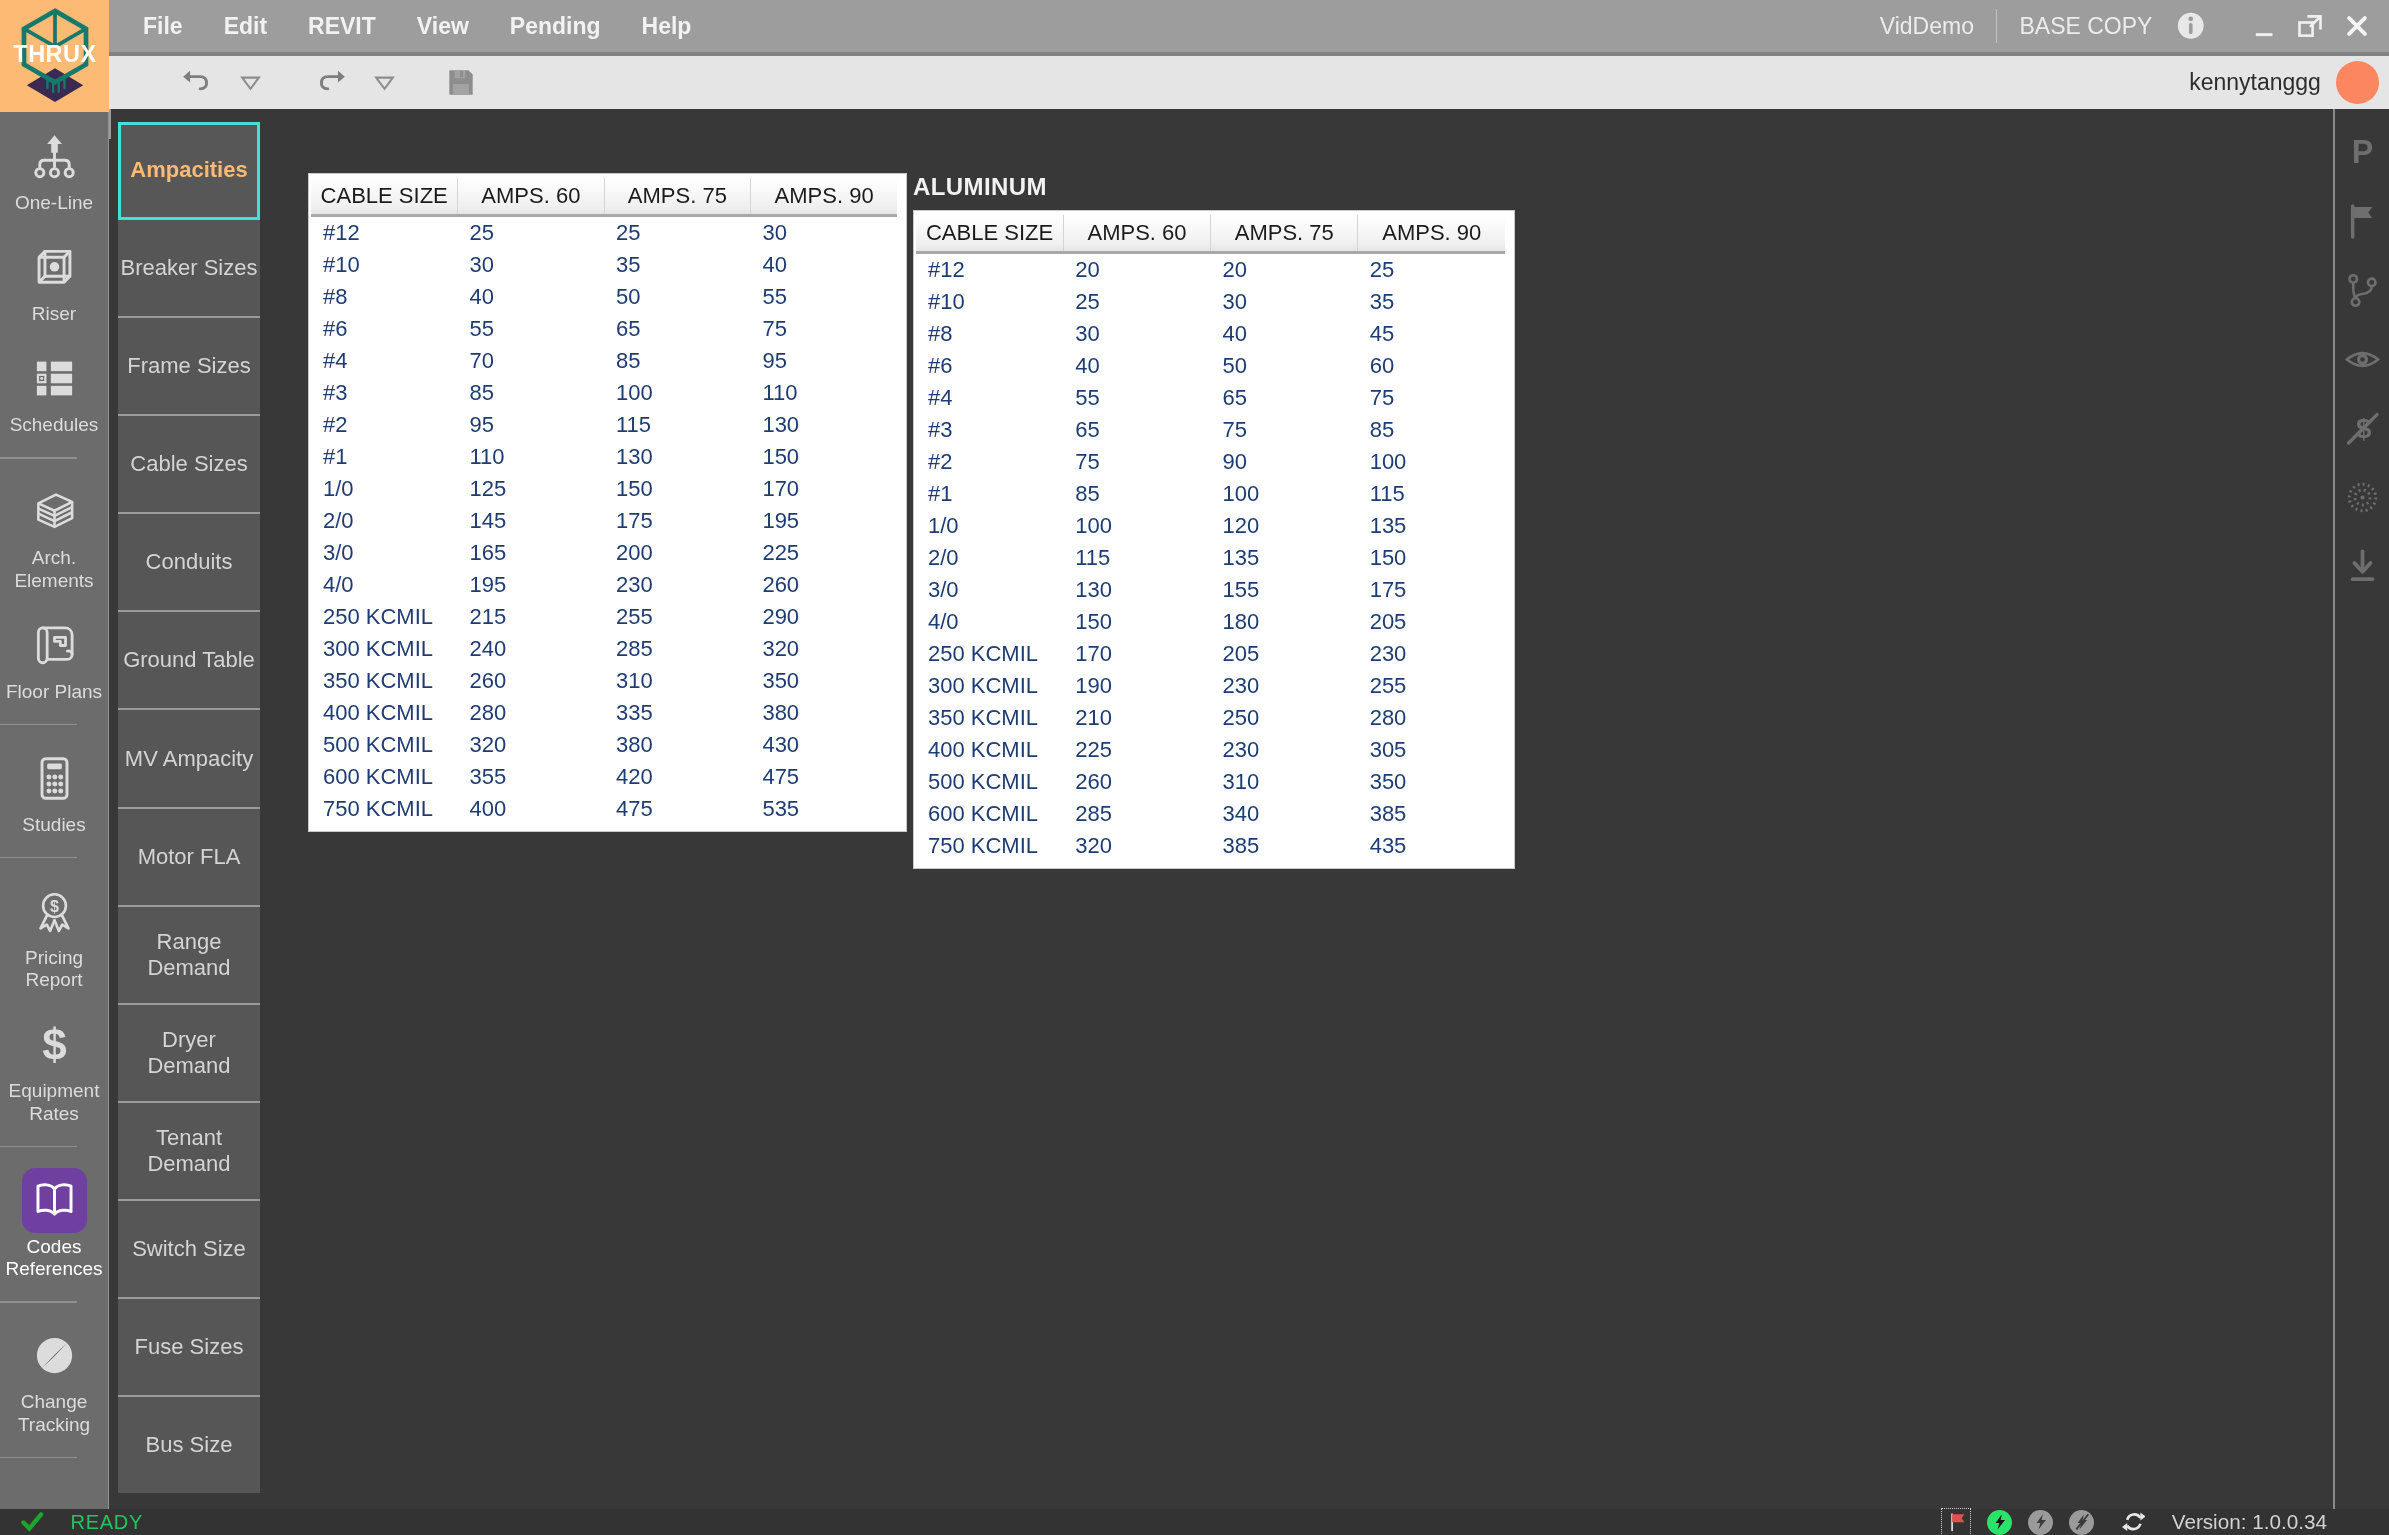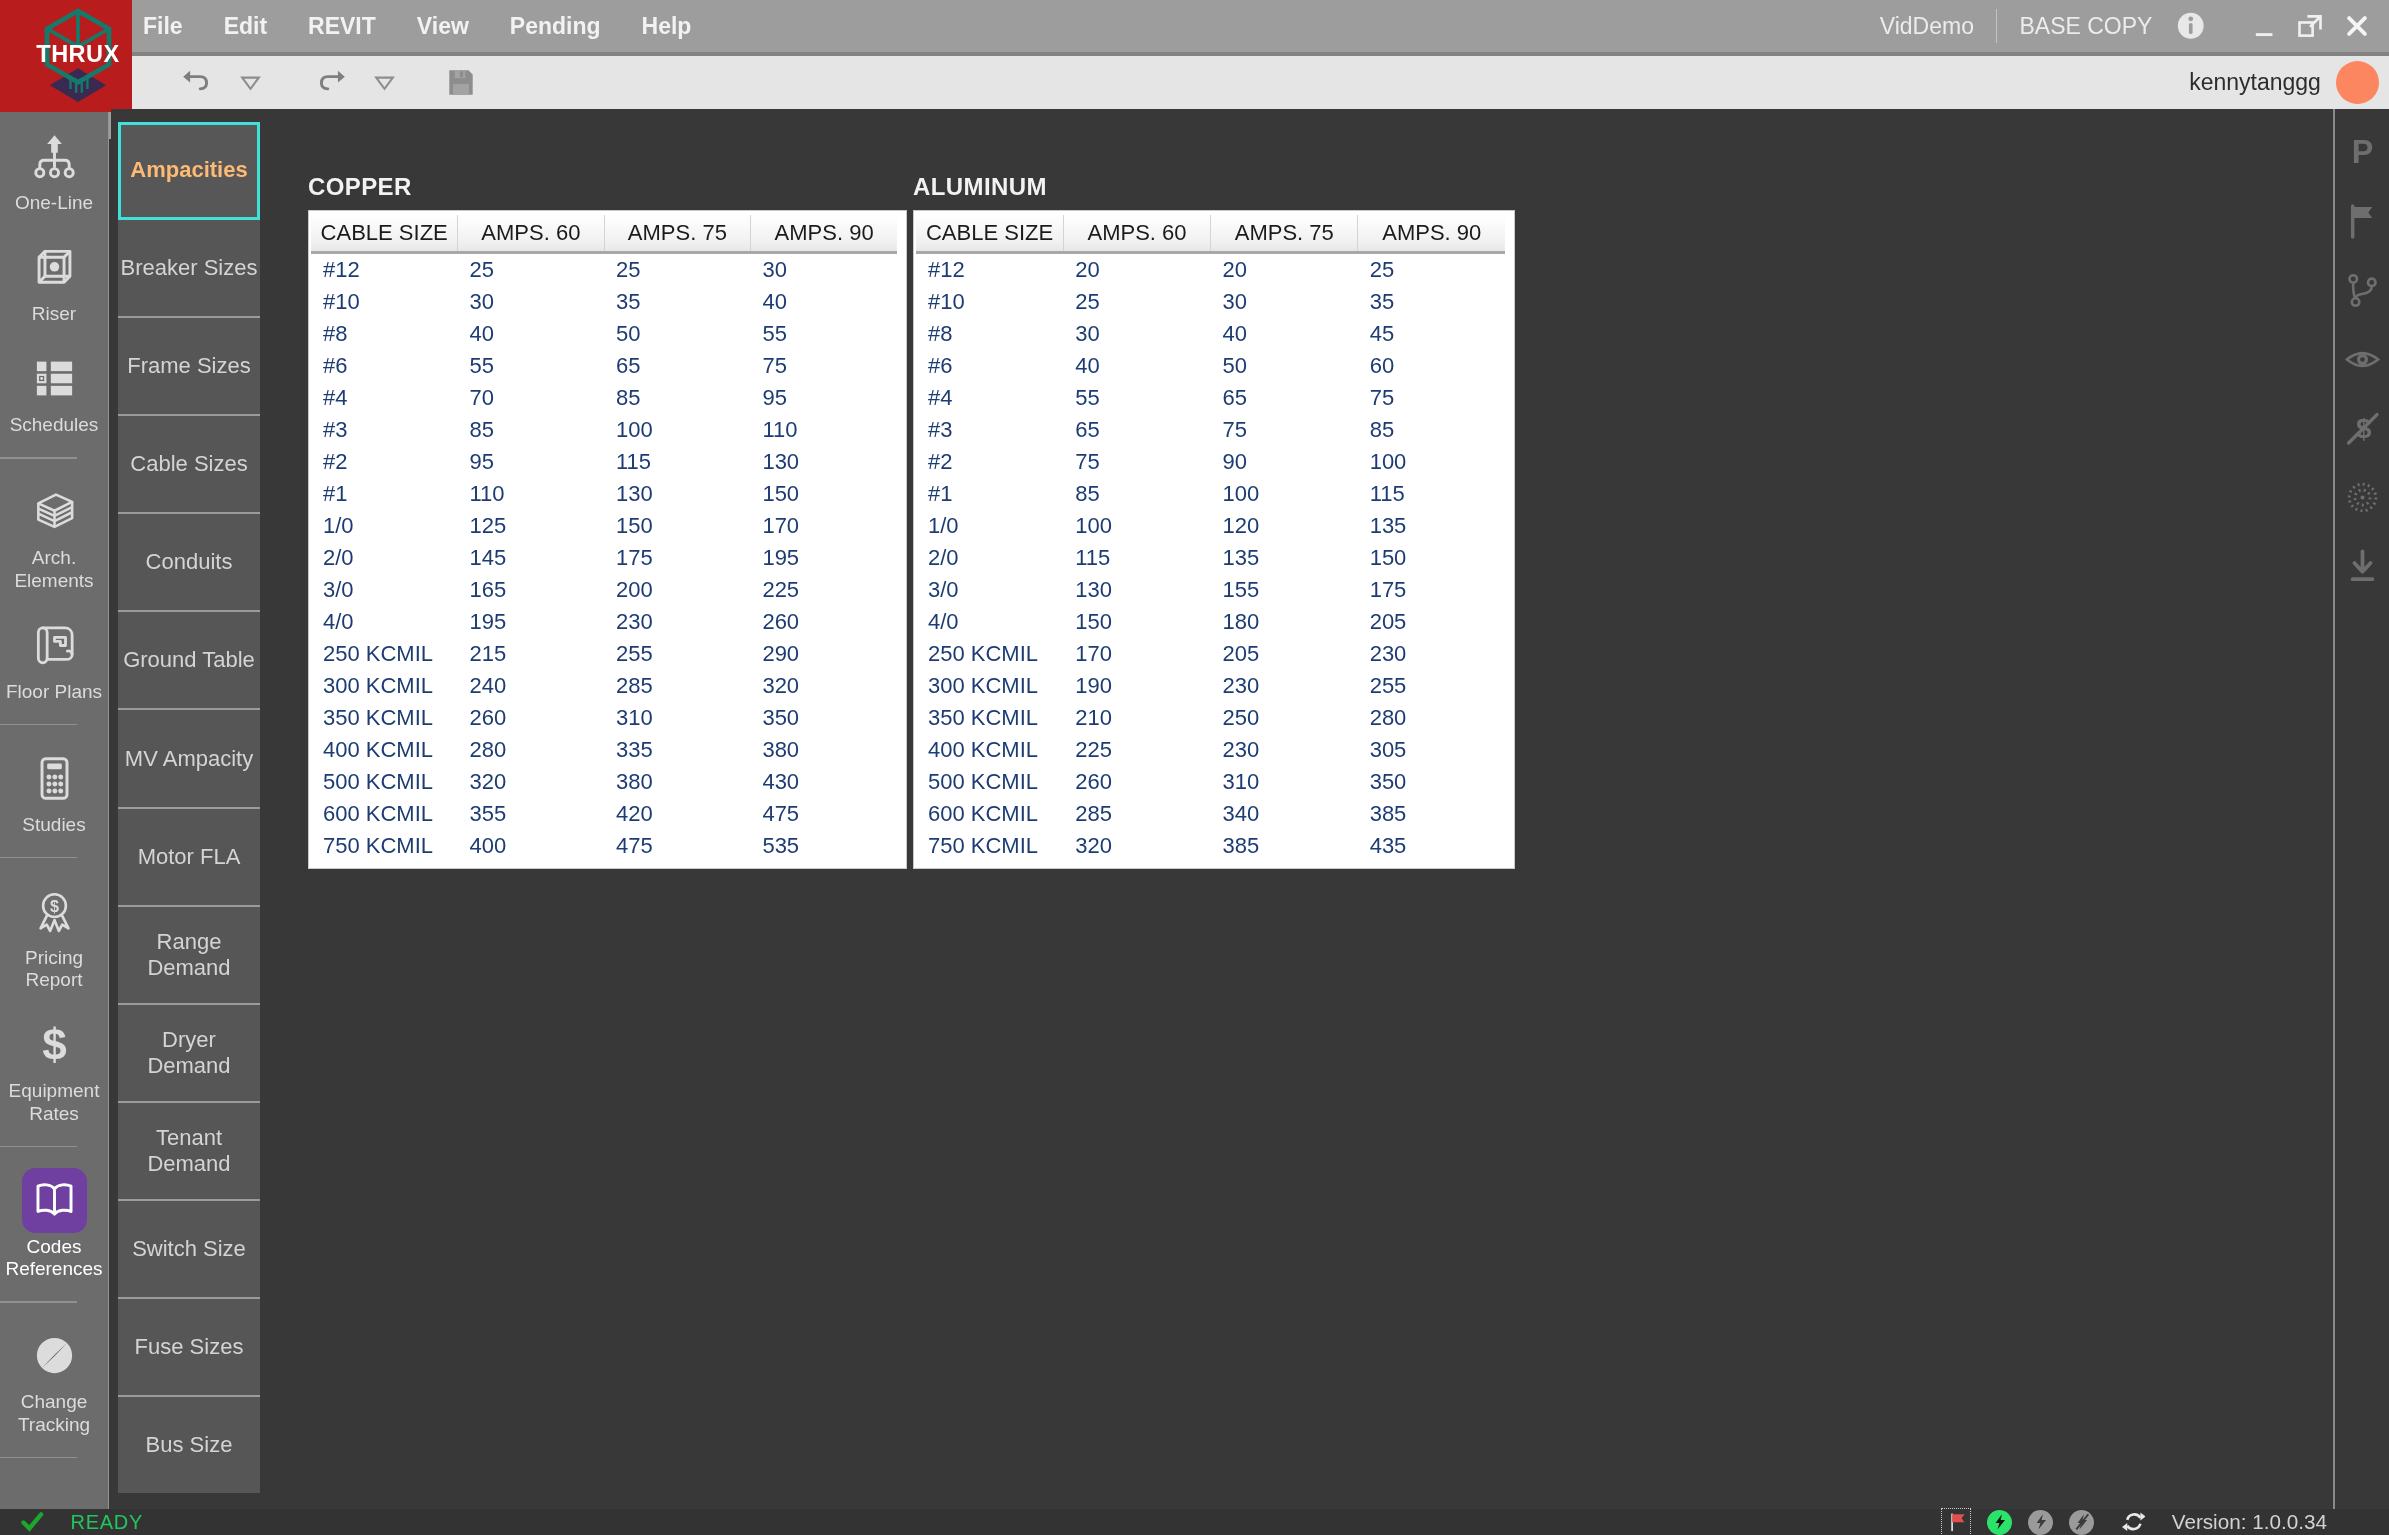--- a/index.html
+++ b/index.html
@@ -17,21 +17,21 @@
   .win-btn{width:32px;height:29.5px;display:flex;align-items:center;justify-content:center;}
   .tool-row{position:absolute;left:109px;top:56px;right:0;height:53px;background:#e5e5e5;display:flex;align-items:center;}
   .undo-group{margin-left:71px;display:flex;align-items:center;gap:23.6px;color:#7e7e7e;}
   .tool-ic{width:34px;height:34px;}
   .tool-ic.small{width:25px;height:25px;color:#8d8d8d;}
   .user-area{margin-left:auto;display:flex;align-items:center;gap:14.8px;padding-right:10.3px;}
   .user-name{color:#2d2d2d;font-size:23px;}
   .avatar{width:43px;height:43px;border-radius:50%;background:#FB8660;}
 
   
-  .logo{position:absolute;left:0;top:0;width:109px;height:112px;background:#b91c1c;display:flex;align-items:center;justify-content:center;padding-left:23px;}
+  .logo{position:absolute;left:0;top:0;width:109px;height:112px;background:#fdba74;display:flex;align-items:center;justify-content:center;}
   .logo svg{width:94px;height:100px;}
 
   
   .left-sidebar{position:absolute;left:0;top:112px;width:109px;height:1397px;background:#6c6c6c;border-right:1.5px solid #939393;
     display:flex;flex-direction:column;align-items:flex-start;padding-top:2px;box-sizing:border-box;overflow:hidden;}
   .sb-item{display:flex;flex-direction:column;align-items:center;margin:10.3px 0;cursor:default;width:108px;}
   .sb-icon{width:65px;height:65px;border-radius:13.3px;display:flex;align-items:center;justify-content:center;color:#dcdcdc;}
   .sb-icon svg{width:47px;height:47px;}
   .sb-item.active .sb-icon{background:#7040A0;color:#ffffff;}
   .sb-label{margin-top:3px;color:#dcdcdc;font-size:19px;text-align:center;line-height:1.18;}
@@ -314,21 +314,20 @@
     <div class="tab">Motor FLA</div>
     <div class="tab">Range Demand</div>
     <div class="tab">Dryer Demand</div>
     <div class="tab">Tenant Demand</div>
     <div class="tab">Switch Size</div>
     <div class="tab">Fuse Sizes</div>
     <div class="tab">Bus Size</div>
   </div>
 
 <div class="table-block t0">
-  <div class="table-title">COPPER</div>
   <div class="grid">
       <table>
         <thead>
           <tr>
             <th>CABLE SIZE</th>
             <th>AMPS. 60</th>
             <th>AMPS. 75</th>
             <th>AMPS. 90</th>
           </tr>
         </thead>

